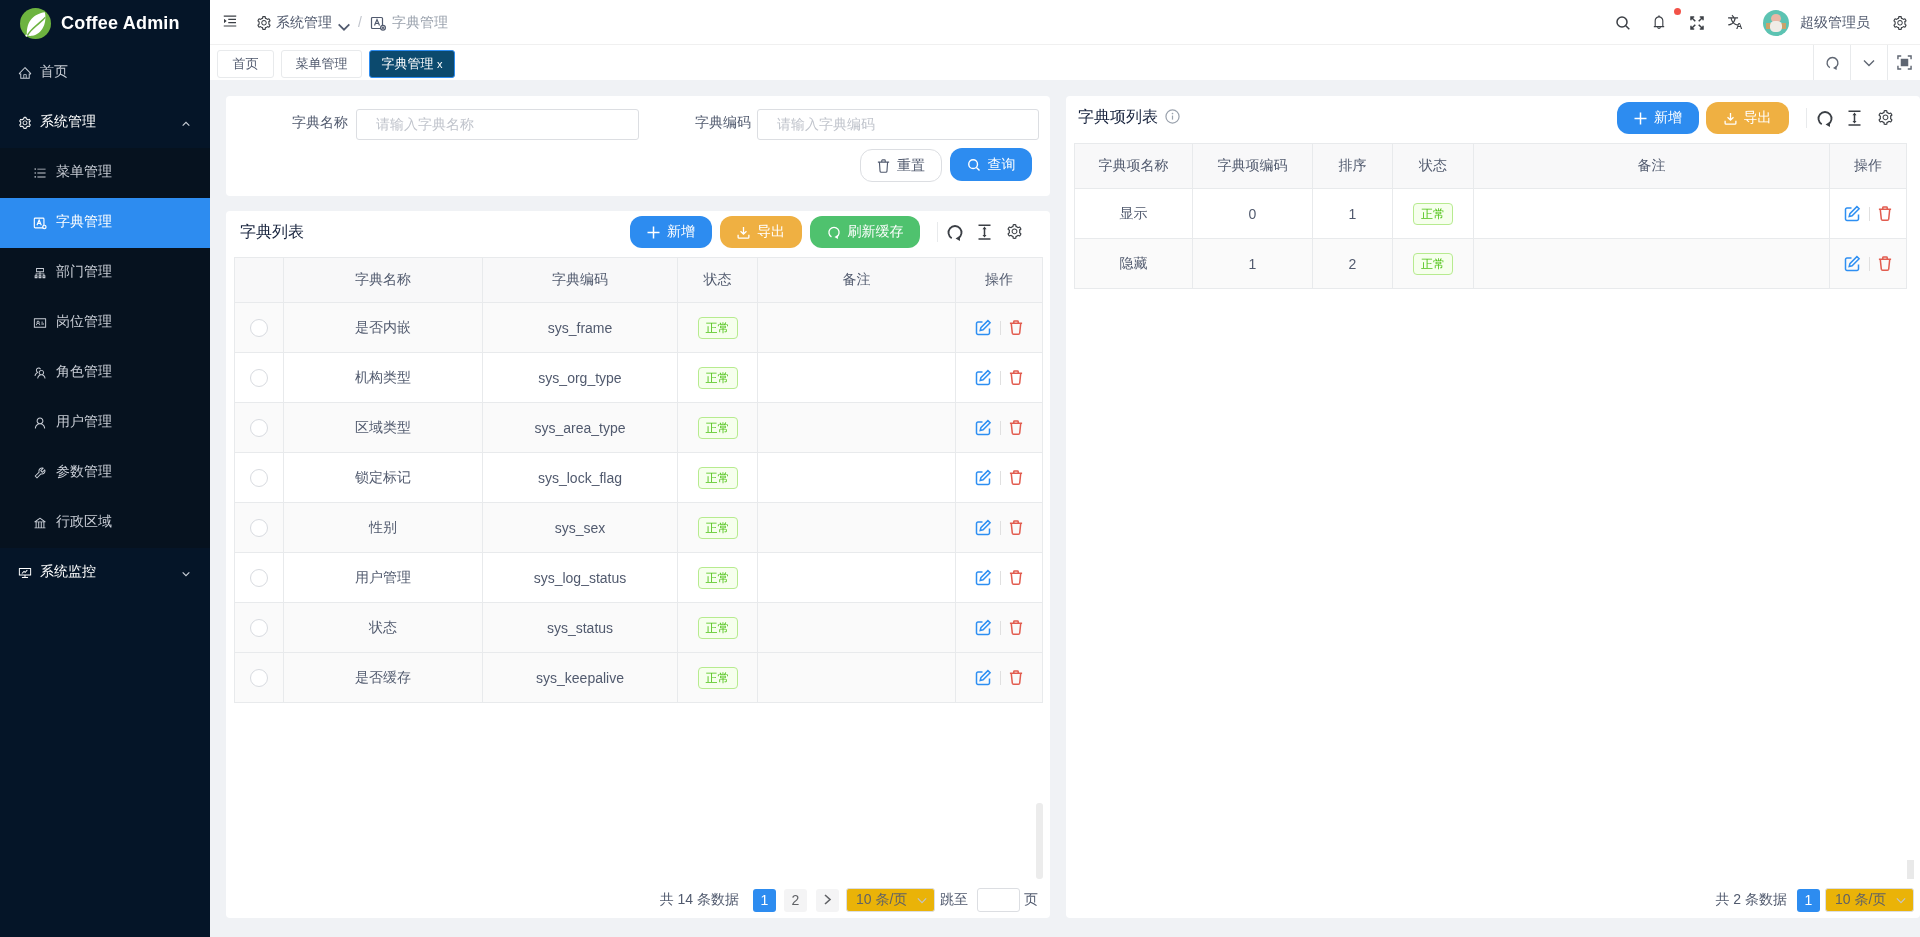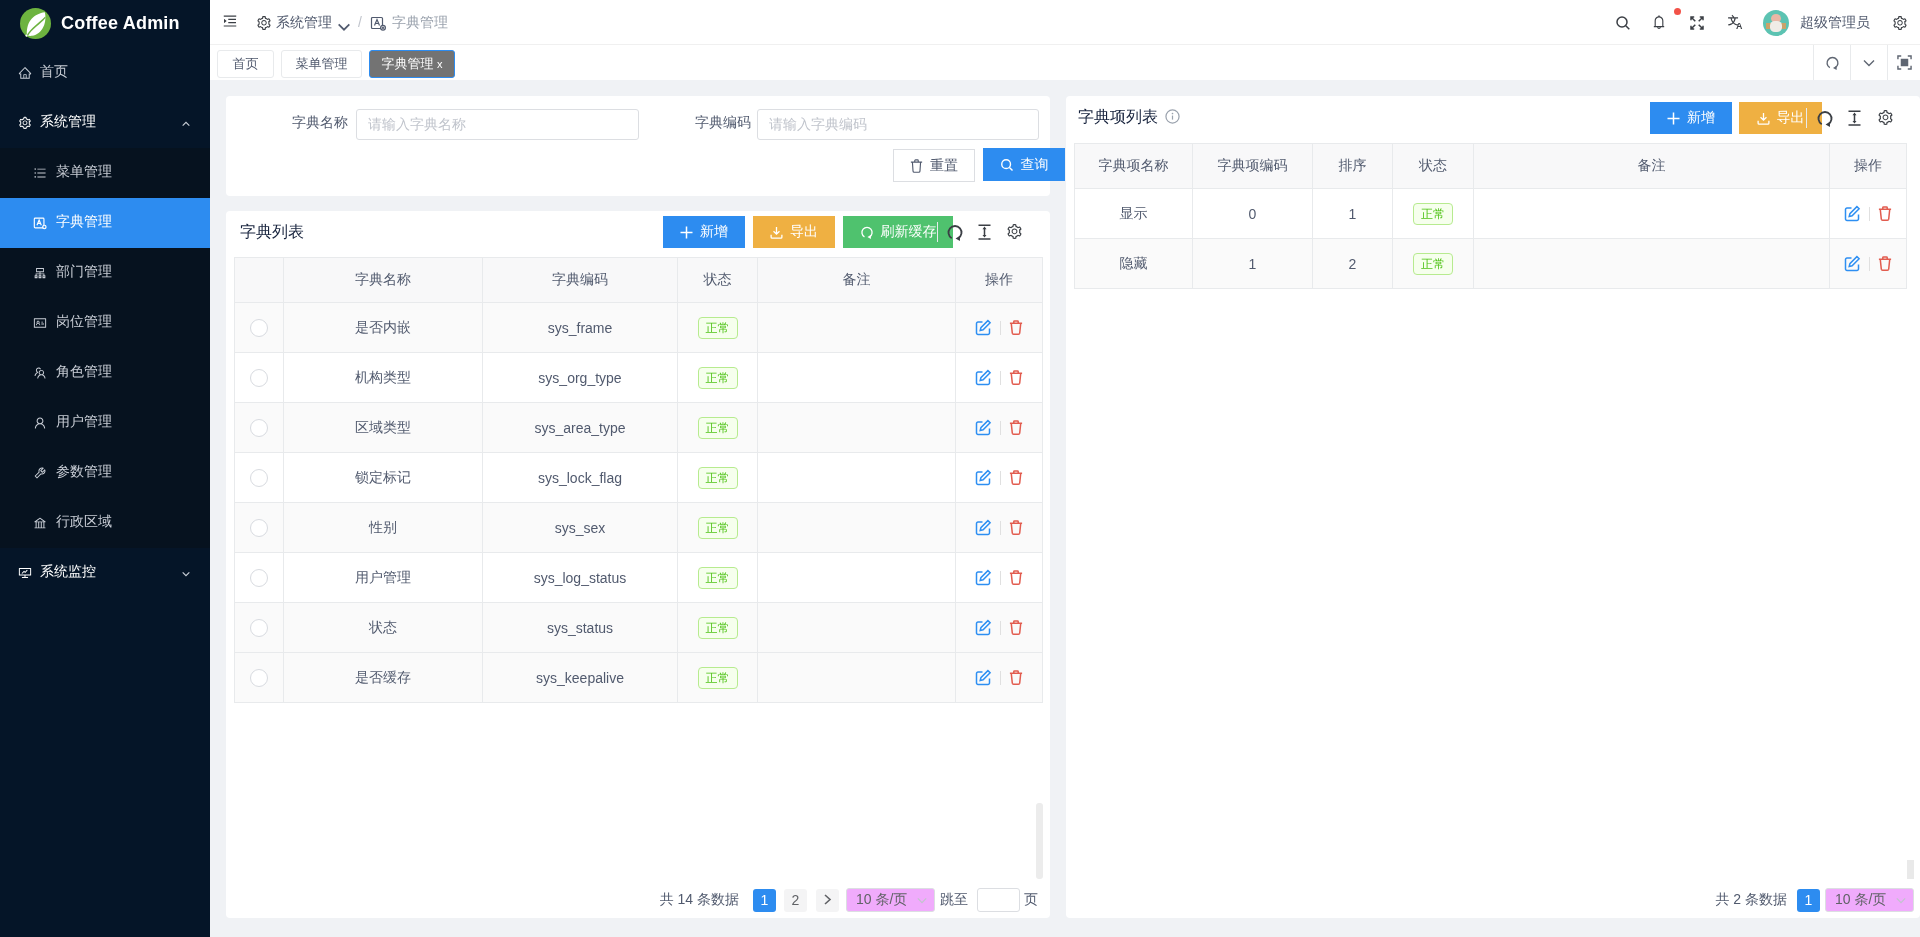--- a/index.html
+++ b/index.html
@@ -23,28 +23,28 @@
 .mi.head { color:#fff; }
 
 
 #header { position:absolute; left:210px; top:0; width:1710px; height:45px; background:#fff; border-bottom:1px solid #f0f0f0; }
 .hic { position:absolute; top:15px; width:16px; height:16px; }
 .crumb { position:absolute; top:14px; font-size:14px; color:#515a6e; }
 
 
 #tabbar { position:absolute; left:210px; top:45px; width:1710px; height:35px; background:#fff; }
 .tab { position:absolute; top:5px; height:28px; line-height:26px; background:#fff; border:1px solid #e8eaec; border-radius:3px; font-size:13px; color:#515a6e; text-align:center; }
-.tab.act { background:#737373; border-color:#2d8cf0; color:#fff; }
+.tab.act { background:#0c4a6e; border-color:#2d8cf0; color:#fff; }
 .tbtn { position:absolute; top:0; height:35px; border-left:1px solid #e8eaec; }
 
 
 .card { position:absolute; background:#fff; border-radius:4px; }
-.inp { position:absolute; border:1px solid #dcdee2; border-radius:3px; background:#fff; font-size:14px; color:#c0c4cc; line-height:29px; padding-left:11px; }
+.inp { position:absolute; border:1px solid #dcdee2; border-radius:3px; background:#fff; font-size:14px; color:#c0c4cc; line-height:29px; padding-left:19px; }
 .lab { position:absolute; font-size:14px; color:#515a6e; }
-.btn { position:absolute; border-radius:0; font-size:14px; color:#fff; display:flex; align-items:center; justify-content:center; gap:7px;margin-left:33px; }
+.btn { position:absolute; border-radius:12px; font-size:14px; color:#fff; display:flex; align-items:center; justify-content:center; gap:7px; }
 .btn.plain { background:#fff; border:1px solid #dcdee2; color:#515a6e; }
 .btn.blue { background:#2d8cf0; }
 .btn.amber { background:#efb042; }
 .btn.green { background:#4fc26e; }
 .cardtitle { position:absolute; font-size:16px; color:#17233d; }
 
 
 table.tb { border-collapse:collapse; position:absolute; table-layout:fixed; font-size:14px; color:#515a6e; }
 table.tb th, table.tb td { border:1px solid #e8eaec; text-align:center; font-weight:normal; padding:0; }
 table.tb th { background:#f8f8f9; height:45px; color:#515a6e; }
@@ -57,21 +57,21 @@
 
 
 .rad { display:inline-block; width:18px; height:18px; border-radius:50%; border:1px solid #d8dbe0; background:#fff; vertical-align:middle; }
 .rad.on { width:17px; height:17px; border:2px solid #2d8cf0; position:relative; }
 .rad.on:after { content:""; position:absolute; left:2.5px; top:2.5px; width:8px; height:8px; border-radius:50%; background:#2d8cf0; }
 
 
 .pg { position:absolute; height:28px; display:flex; align-items:center; font-size:14px; color:#515a6e; white-space:nowrap; }
 .pbtn { width:23px; height:23px; line-height:23px; text-align:center; border-radius:3px; background:#f4f4f5; color:#606266; font-size:14px; margin-left:8px; }
 .pbtn.on { background:#2d8cf0; color:#fff; }
-.psel { height:24px; width:89px; border:1px solid #dcdee2; border-radius:3px; background:#f0abfc; display:flex; align-items:center; justify-content:space-between; padding:0 7px 0 9px; margin-left:7px; font-size:14px; color:#606266; white-space:nowrap; }
+.psel { height:24px; width:89px; border:1px solid #dcdee2; border-radius:3px; background:#eab308; display:flex; align-items:center; justify-content:space-between; padding:0 7px 0 9px; margin-left:7px; font-size:14px; color:#606266; white-space:nowrap; }
 .pinp { width:43px; height:24px; border:1px solid #dcdee2; border-radius:3px; background:#fff; }
 </style>
 </head>
 <body>
 <svg width="0" height="0" style="position:absolute">
 <defs>
 <g id="i-edit" fill="none" stroke="#2e8ff2" stroke-width="1.5">
   <path d="M14.5 9.5 V14 a1.5 1.5 0 0 1 -1.5 1.5 H3 A1.5 1.5 0 0 1 1.5 14 V4.5 A1.5 1.5 0 0 1 3 3 h4.5"></path>
   <path d="M12.9 1.6 l2.2 2.2 -7 7 -2.9.7.7-2.9z" fill="#fff"></path>
 </g>

